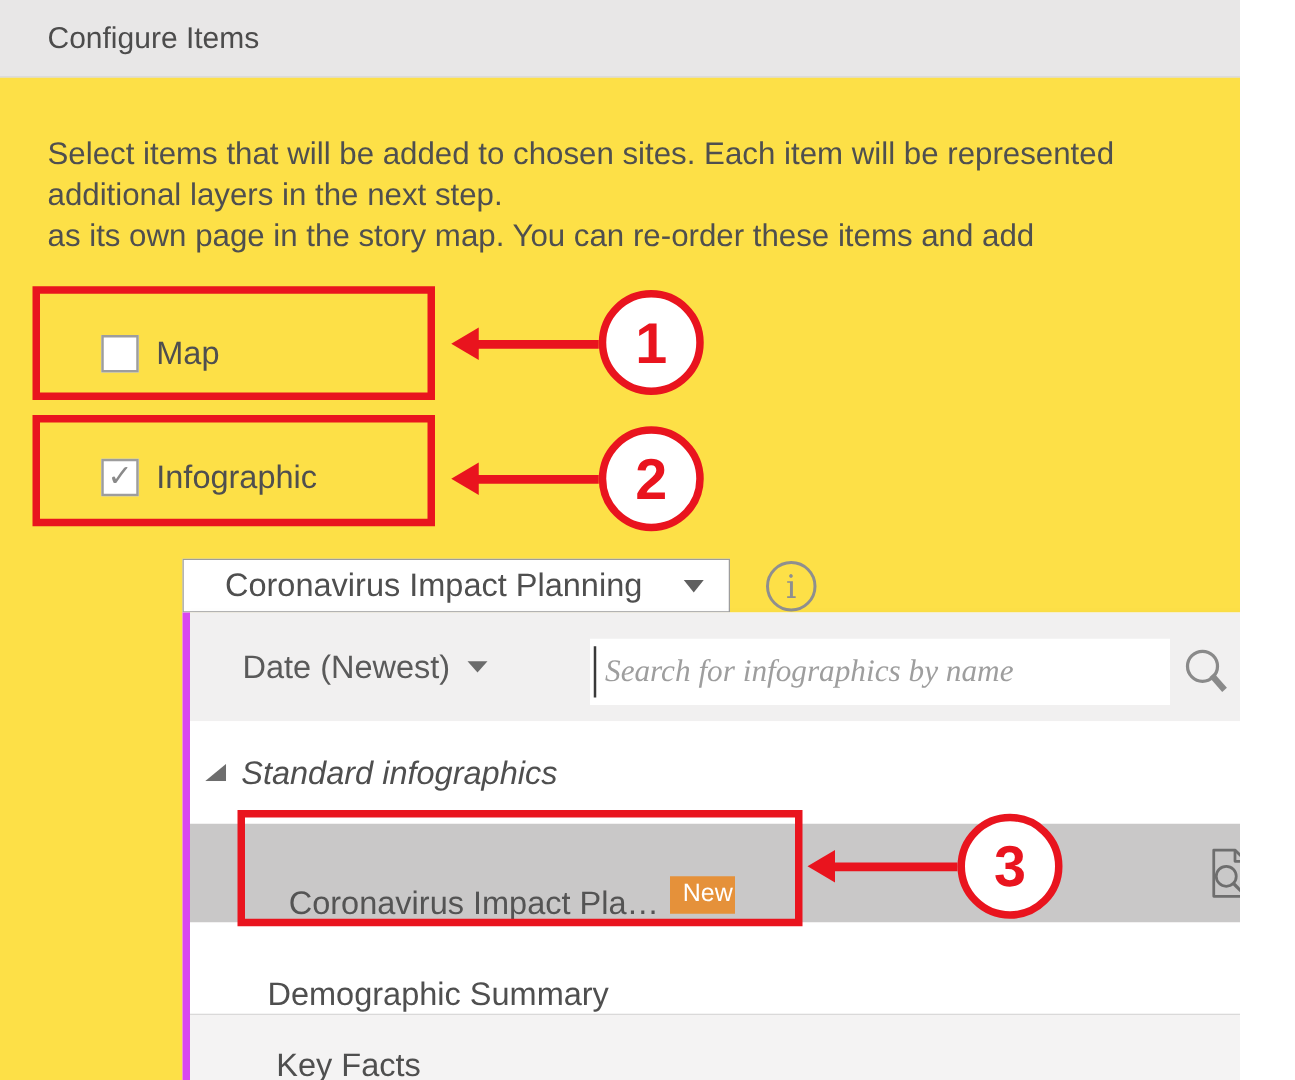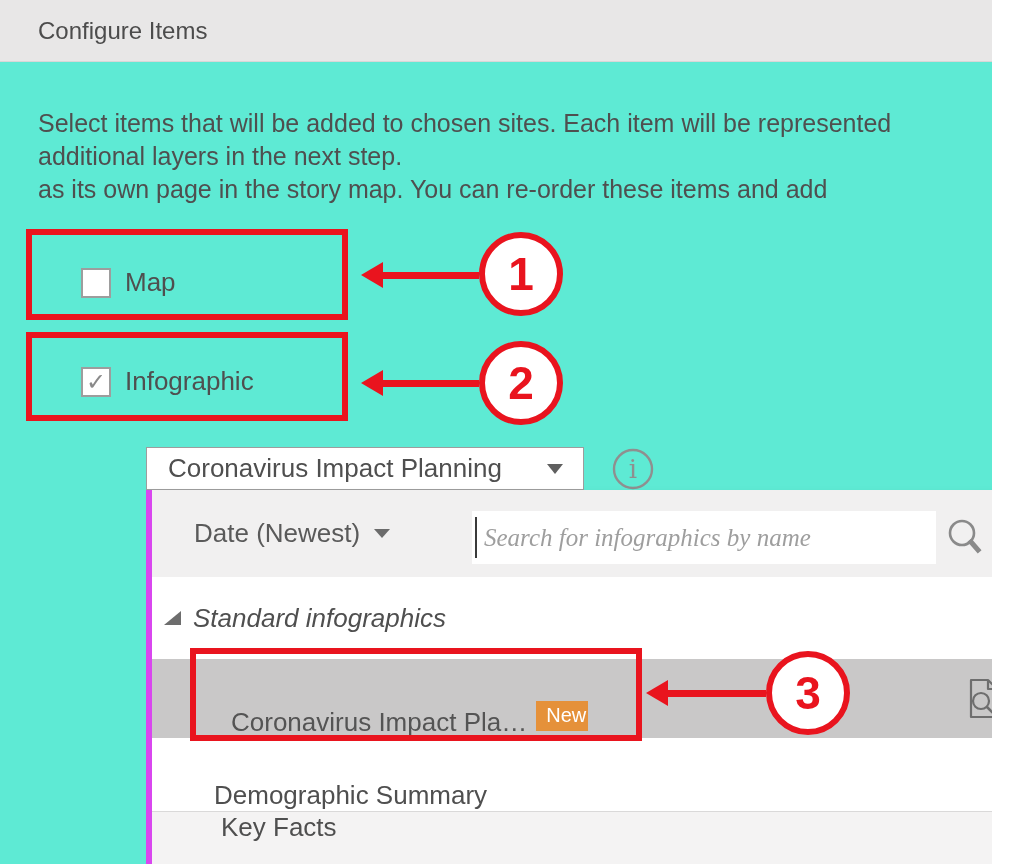--- a/index.html
+++ b/index.html
@@ -1,21 +1,21 @@
 <!DOCTYPE html>
 <html style="--red: #e9141e; --orange: #e5913a; --selrow: #c9c8c8; --toolbar: #f1f0f0; --header: #e8e7e7;"><head>
 <meta charset="utf-8">
 <style>
   :root{
     --red:#e9141e; --orange:#e5913a; --selrow:#c9c8c8; --toolbar:#f1f0f0; --header:#e8e7e7;
     --ink:#4f4f4f; --icon-gray:#6d6d6d;
   }
   *{margin:0;padding:0;box-sizing:border-box;}
   body{background:#fff;font-family:"Liberation Sans",sans-serif;}
-  .stage{position:relative;width:992px;height:864px;background:#5eead4;overflow:hidden;}
+  .stage{position:relative;width:992px;height:864px;background:#fde047;overflow:hidden;}
 
   
   .hdr{position:absolute;left:0;top:0;width:1036px;height:62px;background:var(--header);
        border-bottom:1px solid #d8d7d7;display:flex;align-items:center;padding-left:38px;
        font-size:24px;color:#4c4c4c;}
 
   
   .intro{position:absolute;left:38px;top:107px;font-size:25px;line-height:33px;color:var(--ink);}
   .intro div{white-space:nowrap;}
 
@@ -23,21 +23,21 @@
   .cbrow{position:absolute;display:flex;align-items:flex-end;gap:14px;cursor:default;}
   .cbrow.map{left:81px;top:267px;}
   .cbrow.info{left:81px;top:366px;}
   .cbbox{width:30px;height:30px;border:2px solid #9d9d9d;background:#fff;display:flex;
          align-items:center;justify-content:center;font-size:24px;color:#8a8a8a;line-height:1;}
   .cblabel{font-size:26px;color:var(--ink);}
 
   
   .select{position:absolute;left:146px;top:447px;width:438px;height:43px;border:1px solid #9d9d9d;
           background:#fff;display:flex;align-items:center;justify-content:space-between;
-          padding:0 20px 0 21px;font-size:26px;color:var(--ink);}
+          padding:0 20px 0 33px;font-size:26px;color:var(--ink);}
   .caret-dn{width:0;height:0;border-left:8px solid transparent;border-right:8px solid transparent;
             border-top:10px solid #5f5f5f;}
   .info-icon{position:absolute;left:611px;top:447px;width:44px;height:44px;}
 
   
   .panel{position:absolute;left:146px;top:490px;width:860px;height:374px;background:#fff;
          border-left:6px solid #d946ef;border-right:1px solid #e0dfdf;
          box-shadow:4px 2px 8px rgba(0,0,0,0.05);}
   .toolbar{position:relative;height:87px;background:var(--toolbar);}
   .sort{position:absolute;left:42px;top:0;height:87px;display:flex;align-items:center;gap:14px;}
@@ -55,21 +55,21 @@
              padding-left:12px;cursor:pointer;font-style:italic;}
   .expander{width:17px;height:14px;background:var(--icon-gray);
             clip-path:polygon(100% 0,100% 100%,0 100%);}
   .group-label{margin-left:12px;font-size:26px;color:var(--ink);}
 
   .item-row{position:relative;display:flex;align-items:flex-end;font-size:26px;color:#545454;
             cursor:pointer;}
   .row-sel{height:79px;background:var(--selrow);padding-left:79px;}
   .row-demo{height:73px;background:#fff;padding-left:62px;color:var(--ink);}
   .row-key{height:53px;background:#f4f3f3;border-top:1px solid #dad9d9;padding-left:69px;
-           align-items:flex-start;color:var(--ink);}
+           align-items:flex-start;padding-top:25px;color:var(--ink);}
   .badge{margin-left:9px;position:relative;top:-7px;background:var(--orange);color:#fff;
          font-size:20px;padding:3px 2px 5px 10px;line-height:1.1;}
   .preview-icon{position:absolute;left:812px;top:16px;width:38px;height:47px;cursor:pointer;}
 
   
   .ann-box{position:absolute;border:6px solid var(--red);background:transparent;pointer-events:none;}
   .box1{left:26px;top:229px;width:322px;height:91px;}
   .box2{left:26px;top:332px;width:322px;height:89px;}
   .box3{left:190px;top:648px;width:452px;height:93px;}
   .ann-shaft{position:absolute;height:7px;background:var(--red);pointer-events:none;}

